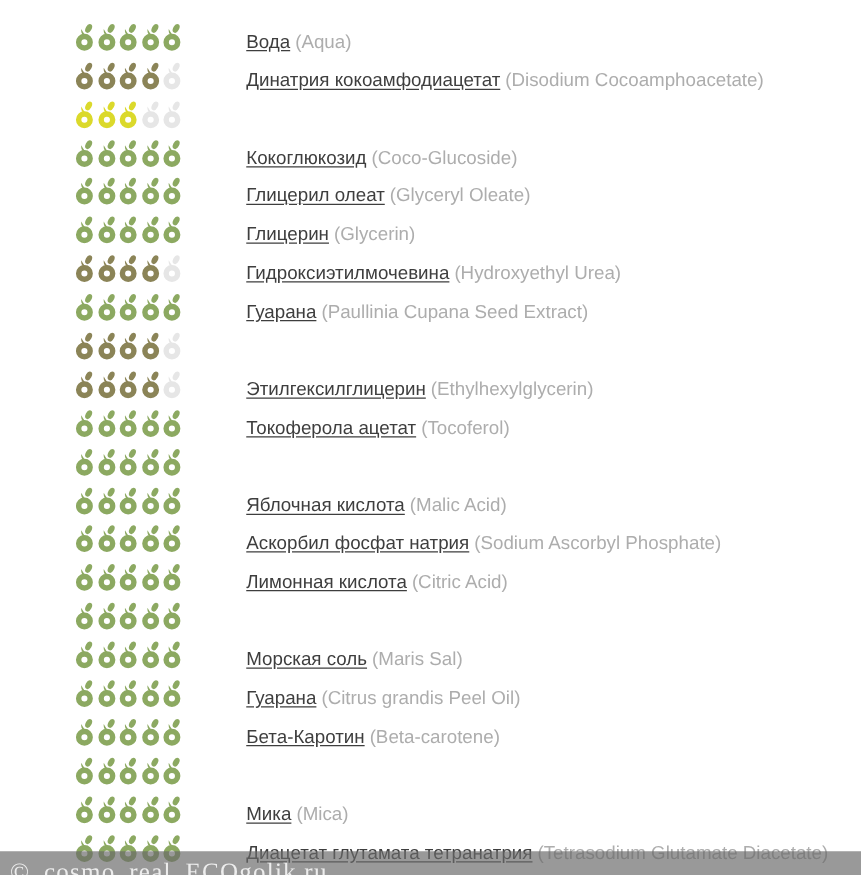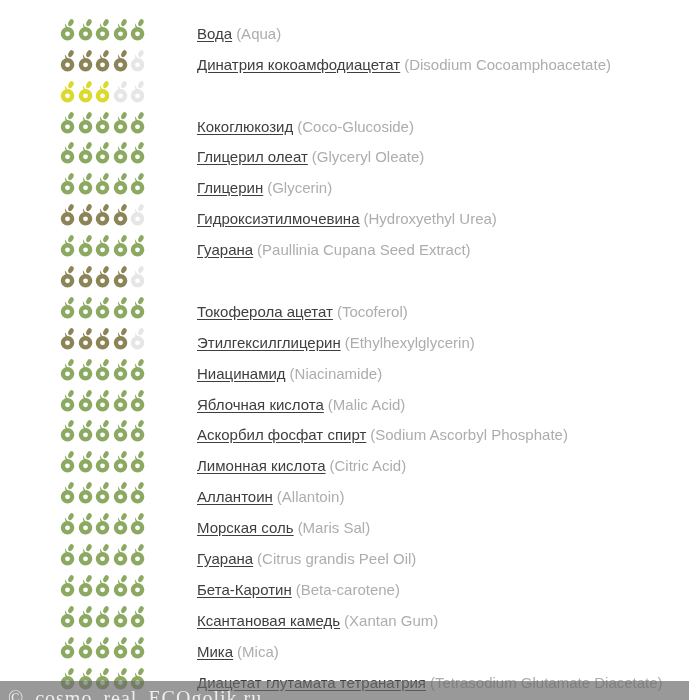--- a/index.html
+++ b/index.html
@@ -339,20 +339,50 @@
           </svg>
           <svg viewBox="0 0 17 24" width="16" height="23" style="color: rgb(230, 230, 230);">
             <circle cx="8" cy="16.6" r="4.9" fill="none" stroke="currentColor" stroke-width="4.6"></circle>
             <ellipse cx="11.6" cy="4.8" rx="2.5" ry="4.0" transform="rotate(28 11.6 4.8)" fill="currentColor"></ellipse>
             <path d="M6.9 10.6 C5.6 9.2 5.0 7.4 5.3 5.3 C6.3 7.2 7.3 8.8 8.4 10.1 Z" fill="currentColor"></path>
           </svg>
         </div>
       </div>
       <div class="row">
         <div class="rating">
+          <svg viewBox="0 0 17 24" width="16" height="23" style="color: rgb(139, 132, 87);">
+            <circle cx="8" cy="16.6" r="4.9" fill="none" stroke="currentColor" stroke-width="4.6"></circle>
+            <ellipse cx="11.6" cy="4.8" rx="2.5" ry="4.0" transform="rotate(28 11.6 4.8)" fill="currentColor"></ellipse>
+            <path d="M6.9 10.6 C5.6 9.2 5.0 7.4 5.3 5.3 C6.3 7.2 7.3 8.8 8.4 10.1 Z" fill="currentColor"></path>
+          </svg>
+          <svg viewBox="0 0 17 24" width="16" height="23" style="color: rgb(139, 132, 87);">
+            <circle cx="8" cy="16.6" r="4.9" fill="none" stroke="currentColor" stroke-width="4.6"></circle>
+            <ellipse cx="11.6" cy="4.8" rx="2.5" ry="4.0" transform="rotate(28 11.6 4.8)" fill="currentColor"></ellipse>
+            <path d="M6.9 10.6 C5.6 9.2 5.0 7.4 5.3 5.3 C6.3 7.2 7.3 8.8 8.4 10.1 Z" fill="currentColor"></path>
+          </svg>
+          <svg viewBox="0 0 17 24" width="16" height="23" style="color: rgb(139, 132, 87);">
+            <circle cx="8" cy="16.6" r="4.9" fill="none" stroke="currentColor" stroke-width="4.6"></circle>
+            <ellipse cx="11.6" cy="4.8" rx="2.5" ry="4.0" transform="rotate(28 11.6 4.8)" fill="currentColor"></ellipse>
+            <path d="M6.9 10.6 C5.6 9.2 5.0 7.4 5.3 5.3 C6.3 7.2 7.3 8.8 8.4 10.1 Z" fill="currentColor"></path>
+          </svg>
+          <svg viewBox="0 0 17 24" width="16" height="23" style="color: rgb(139, 132, 87);">
+            <circle cx="8" cy="16.6" r="4.9" fill="none" stroke="currentColor" stroke-width="4.6"></circle>
+            <ellipse cx="11.6" cy="4.8" rx="2.5" ry="4.0" transform="rotate(28 11.6 4.8)" fill="currentColor"></ellipse>
+            <path d="M6.9 10.6 C5.6 9.2 5.0 7.4 5.3 5.3 C6.3 7.2 7.3 8.8 8.4 10.1 Z" fill="currentColor"></path>
+          </svg>
+          <svg viewBox="0 0 17 24" width="16" height="23" style="color: rgb(230, 230, 230);">
+            <circle cx="8" cy="16.6" r="4.9" fill="none" stroke="currentColor" stroke-width="4.6"></circle>
+            <ellipse cx="11.6" cy="4.8" rx="2.5" ry="4.0" transform="rotate(28 11.6 4.8)" fill="currentColor"></ellipse>
+            <path d="M6.9 10.6 C5.6 9.2 5.0 7.4 5.3 5.3 C6.3 7.2 7.3 8.8 8.4 10.1 Z" fill="currentColor"></path>
+          </svg>
+        </div>
+        <div class="label"><a class="ru">Этилгексилглицерин</a><span class="en">(Ethylhexylglycerin)</span></div>
+      </div>
+      <div class="row">
+        <div class="rating">
           <svg viewBox="0 0 17 24" width="16" height="23" style="color: rgb(140, 169, 97);">
             <circle cx="8" cy="16.6" r="4.9" fill="none" stroke="currentColor" stroke-width="4.6"></circle>
             <ellipse cx="11.6" cy="4.8" rx="2.5" ry="4.0" transform="rotate(28 11.6 4.8)" fill="currentColor"></ellipse>
             <path d="M6.9 10.6 C5.6 9.2 5.0 7.4 5.3 5.3 C6.3 7.2 7.3 8.8 8.4 10.1 Z" fill="currentColor"></path>
           </svg>
           <svg viewBox="0 0 17 24" width="16" height="23" style="color: rgb(140, 169, 97);">
             <circle cx="8" cy="16.6" r="4.9" fill="none" stroke="currentColor" stroke-width="4.6"></circle>
             <ellipse cx="11.6" cy="4.8" rx="2.5" ry="4.0" transform="rotate(28 11.6 4.8)" fill="currentColor"></ellipse>
             <path d="M6.9 10.6 C5.6 9.2 5.0 7.4 5.3 5.3 C6.3 7.2 7.3 8.8 8.4 10.1 Z" fill="currentColor"></path>
           </svg>
@@ -369,77 +399,46 @@
           <svg viewBox="0 0 17 24" width="16" height="23" style="color: rgb(140, 169, 97);">
             <circle cx="8" cy="16.6" r="4.9" fill="none" stroke="currentColor" stroke-width="4.6"></circle>
             <ellipse cx="11.6" cy="4.8" rx="2.5" ry="4.0" transform="rotate(28 11.6 4.8)" fill="currentColor"></ellipse>
             <path d="M6.9 10.6 C5.6 9.2 5.0 7.4 5.3 5.3 C6.3 7.2 7.3 8.8 8.4 10.1 Z" fill="currentColor"></path>
           </svg>
         </div>
         <div class="label"><a class="ru">Токоферола ацетат</a><span class="en">(Tocoferol)</span></div>
       </div>
       <div class="row">
         <div class="rating">
-          <svg viewBox="0 0 17 24" width="16" height="23" style="color: rgb(139, 132, 87);">
-            <circle cx="8" cy="16.6" r="4.9" fill="none" stroke="currentColor" stroke-width="4.6"></circle>
-            <ellipse cx="11.6" cy="4.8" rx="2.5" ry="4.0" transform="rotate(28 11.6 4.8)" fill="currentColor"></ellipse>
-            <path d="M6.9 10.6 C5.6 9.2 5.0 7.4 5.3 5.3 C6.3 7.2 7.3 8.8 8.4 10.1 Z" fill="currentColor"></path>
-          </svg>
-          <svg viewBox="0 0 17 24" width="16" height="23" style="color: rgb(139, 132, 87);">
-            <circle cx="8" cy="16.6" r="4.9" fill="none" stroke="currentColor" stroke-width="4.6"></circle>
-            <ellipse cx="11.6" cy="4.8" rx="2.5" ry="4.0" transform="rotate(28 11.6 4.8)" fill="currentColor"></ellipse>
-            <path d="M6.9 10.6 C5.6 9.2 5.0 7.4 5.3 5.3 C6.3 7.2 7.3 8.8 8.4 10.1 Z" fill="currentColor"></path>
-          </svg>
-          <svg viewBox="0 0 17 24" width="16" height="23" style="color: rgb(139, 132, 87);">
-            <circle cx="8" cy="16.6" r="4.9" fill="none" stroke="currentColor" stroke-width="4.6"></circle>
-            <ellipse cx="11.6" cy="4.8" rx="2.5" ry="4.0" transform="rotate(28 11.6 4.8)" fill="currentColor"></ellipse>
-            <path d="M6.9 10.6 C5.6 9.2 5.0 7.4 5.3 5.3 C6.3 7.2 7.3 8.8 8.4 10.1 Z" fill="currentColor"></path>
-          </svg>
-          <svg viewBox="0 0 17 24" width="16" height="23" style="color: rgb(139, 132, 87);">
-            <circle cx="8" cy="16.6" r="4.9" fill="none" stroke="currentColor" stroke-width="4.6"></circle>
-            <ellipse cx="11.6" cy="4.8" rx="2.5" ry="4.0" transform="rotate(28 11.6 4.8)" fill="currentColor"></ellipse>
-            <path d="M6.9 10.6 C5.6 9.2 5.0 7.4 5.3 5.3 C6.3 7.2 7.3 8.8 8.4 10.1 Z" fill="currentColor"></path>
-          </svg>
-          <svg viewBox="0 0 17 24" width="16" height="23" style="color: rgb(230, 230, 230);">
-            <circle cx="8" cy="16.6" r="4.9" fill="none" stroke="currentColor" stroke-width="4.6"></circle>
-            <ellipse cx="11.6" cy="4.8" rx="2.5" ry="4.0" transform="rotate(28 11.6 4.8)" fill="currentColor"></ellipse>
-            <path d="M6.9 10.6 C5.6 9.2 5.0 7.4 5.3 5.3 C6.3 7.2 7.3 8.8 8.4 10.1 Z" fill="currentColor"></path>
-          </svg>
-        </div>
-        <div class="label"><a class="ru">Этилгексилглицерин</a><span class="en">(Ethylhexylglycerin)</span></div>
-      </div>
-      <div class="row">
-        <div class="rating">
-          <svg viewBox="0 0 17 24" width="16" height="23" style="color: rgb(140, 169, 97);">
-            <circle cx="8" cy="16.6" r="4.9" fill="none" stroke="currentColor" stroke-width="4.6"></circle>
-            <ellipse cx="11.6" cy="4.8" rx="2.5" ry="4.0" transform="rotate(28 11.6 4.8)" fill="currentColor"></ellipse>
-            <path d="M6.9 10.6 C5.6 9.2 5.0 7.4 5.3 5.3 C6.3 7.2 7.3 8.8 8.4 10.1 Z" fill="currentColor"></path>
-          </svg>
-          <svg viewBox="0 0 17 24" width="16" height="23" style="color: rgb(140, 169, 97);">
-            <circle cx="8" cy="16.6" r="4.9" fill="none" stroke="currentColor" stroke-width="4.6"></circle>
-            <ellipse cx="11.6" cy="4.8" rx="2.5" ry="4.0" transform="rotate(28 11.6 4.8)" fill="currentColor"></ellipse>
-            <path d="M6.9 10.6 C5.6 9.2 5.0 7.4 5.3 5.3 C6.3 7.2 7.3 8.8 8.4 10.1 Z" fill="currentColor"></path>
-          </svg>
-          <svg viewBox="0 0 17 24" width="16" height="23" style="color: rgb(140, 169, 97);">
-            <circle cx="8" cy="16.6" r="4.9" fill="none" stroke="currentColor" stroke-width="4.6"></circle>
-            <ellipse cx="11.6" cy="4.8" rx="2.5" ry="4.0" transform="rotate(28 11.6 4.8)" fill="currentColor"></ellipse>
-            <path d="M6.9 10.6 C5.6 9.2 5.0 7.4 5.3 5.3 C6.3 7.2 7.3 8.8 8.4 10.1 Z" fill="currentColor"></path>
-          </svg>
-          <svg viewBox="0 0 17 24" width="16" height="23" style="color: rgb(140, 169, 97);">
-            <circle cx="8" cy="16.6" r="4.9" fill="none" stroke="currentColor" stroke-width="4.6"></circle>
-            <ellipse cx="11.6" cy="4.8" rx="2.5" ry="4.0" transform="rotate(28 11.6 4.8)" fill="currentColor"></ellipse>
-            <path d="M6.9 10.6 C5.6 9.2 5.0 7.4 5.3 5.3 C6.3 7.2 7.3 8.8 8.4 10.1 Z" fill="currentColor"></path>
-          </svg>
-          <svg viewBox="0 0 17 24" width="16" height="23" style="color: rgb(140, 169, 97);">
-            <circle cx="8" cy="16.6" r="4.9" fill="none" stroke="currentColor" stroke-width="4.6"></circle>
-            <ellipse cx="11.6" cy="4.8" rx="2.5" ry="4.0" transform="rotate(28 11.6 4.8)" fill="currentColor"></ellipse>
-            <path d="M6.9 10.6 C5.6 9.2 5.0 7.4 5.3 5.3 C6.3 7.2 7.3 8.8 8.4 10.1 Z" fill="currentColor"></path>
-          </svg>
-        </div>
-        <div class="label"><a class="ru">Ниацинамид</a><span class="en">(Niacinamide)</span></div>
+          <svg viewBox="0 0 17 24" width="16" height="23" style="color: rgb(140, 169, 97);">
+            <circle cx="8" cy="16.6" r="4.9" fill="none" stroke="currentColor" stroke-width="4.6"></circle>
+            <ellipse cx="11.6" cy="4.8" rx="2.5" ry="4.0" transform="rotate(28 11.6 4.8)" fill="currentColor"></ellipse>
+            <path d="M6.9 10.6 C5.6 9.2 5.0 7.4 5.3 5.3 C6.3 7.2 7.3 8.8 8.4 10.1 Z" fill="currentColor"></path>
+          </svg>
+          <svg viewBox="0 0 17 24" width="16" height="23" style="color: rgb(140, 169, 97);">
+            <circle cx="8" cy="16.6" r="4.9" fill="none" stroke="currentColor" stroke-width="4.6"></circle>
+            <ellipse cx="11.6" cy="4.8" rx="2.5" ry="4.0" transform="rotate(28 11.6 4.8)" fill="currentColor"></ellipse>
+            <path d="M6.9 10.6 C5.6 9.2 5.0 7.4 5.3 5.3 C6.3 7.2 7.3 8.8 8.4 10.1 Z" fill="currentColor"></path>
+          </svg>
+          <svg viewBox="0 0 17 24" width="16" height="23" style="color: rgb(140, 169, 97);">
+            <circle cx="8" cy="16.6" r="4.9" fill="none" stroke="currentColor" stroke-width="4.6"></circle>
+            <ellipse cx="11.6" cy="4.8" rx="2.5" ry="4.0" transform="rotate(28 11.6 4.8)" fill="currentColor"></ellipse>
+            <path d="M6.9 10.6 C5.6 9.2 5.0 7.4 5.3 5.3 C6.3 7.2 7.3 8.8 8.4 10.1 Z" fill="currentColor"></path>
+          </svg>
+          <svg viewBox="0 0 17 24" width="16" height="23" style="color: rgb(140, 169, 97);">
+            <circle cx="8" cy="16.6" r="4.9" fill="none" stroke="currentColor" stroke-width="4.6"></circle>
+            <ellipse cx="11.6" cy="4.8" rx="2.5" ry="4.0" transform="rotate(28 11.6 4.8)" fill="currentColor"></ellipse>
+            <path d="M6.9 10.6 C5.6 9.2 5.0 7.4 5.3 5.3 C6.3 7.2 7.3 8.8 8.4 10.1 Z" fill="currentColor"></path>
+          </svg>
+          <svg viewBox="0 0 17 24" width="16" height="23" style="color: rgb(140, 169, 97);">
+            <circle cx="8" cy="16.6" r="4.9" fill="none" stroke="currentColor" stroke-width="4.6"></circle>
+            <ellipse cx="11.6" cy="4.8" rx="2.5" ry="4.0" transform="rotate(28 11.6 4.8)" fill="currentColor"></ellipse>
+            <path d="M6.9 10.6 C5.6 9.2 5.0 7.4 5.3 5.3 C6.3 7.2 7.3 8.8 8.4 10.1 Z" fill="currentColor"></path>
+          </svg>
+        </div>
       </div>
       <div class="row">
         <div class="rating">
           <svg viewBox="0 0 17 24" width="16" height="23" style="color: rgb(140, 169, 97);">
             <circle cx="8" cy="16.6" r="4.9" fill="none" stroke="currentColor" stroke-width="4.6"></circle>
             <ellipse cx="11.6" cy="4.8" rx="2.5" ry="4.0" transform="rotate(28 11.6 4.8)" fill="currentColor"></ellipse>
             <path d="M6.9 10.6 C5.6 9.2 5.0 7.4 5.3 5.3 C6.3 7.2 7.3 8.8 8.4 10.1 Z" fill="currentColor"></path>
           </svg>
           <svg viewBox="0 0 17 24" width="16" height="23" style="color: rgb(140, 169, 97);">
             <circle cx="8" cy="16.6" r="4.9" fill="none" stroke="currentColor" stroke-width="4.6"></circle>
@@ -485,21 +484,21 @@
             <circle cx="8" cy="16.6" r="4.9" fill="none" stroke="currentColor" stroke-width="4.6"></circle>
             <ellipse cx="11.6" cy="4.8" rx="2.5" ry="4.0" transform="rotate(28 11.6 4.8)" fill="currentColor"></ellipse>
             <path d="M6.9 10.6 C5.6 9.2 5.0 7.4 5.3 5.3 C6.3 7.2 7.3 8.8 8.4 10.1 Z" fill="currentColor"></path>
           </svg>
           <svg viewBox="0 0 17 24" width="16" height="23" style="color: rgb(140, 169, 97);">
             <circle cx="8" cy="16.6" r="4.9" fill="none" stroke="currentColor" stroke-width="4.6"></circle>
             <ellipse cx="11.6" cy="4.8" rx="2.5" ry="4.0" transform="rotate(28 11.6 4.8)" fill="currentColor"></ellipse>
             <path d="M6.9 10.6 C5.6 9.2 5.0 7.4 5.3 5.3 C6.3 7.2 7.3 8.8 8.4 10.1 Z" fill="currentColor"></path>
           </svg>
         </div>
-        <div class="label"><a class="ru">Аскорбил фосфат спирт</a><span class="en">(Sodium Ascorbyl Phosphate)</span></div>
+        <div class="label"><a class="ru">Аскорбил фосфат натрия</a><span class="en">(Sodium Ascorbyl Phosphate)</span></div>
       </div>
       <div class="row">
         <div class="rating">
           <svg viewBox="0 0 17 24" width="16" height="23" style="color: rgb(140, 169, 97);">
             <circle cx="8" cy="16.6" r="4.9" fill="none" stroke="currentColor" stroke-width="4.6"></circle>
             <ellipse cx="11.6" cy="4.8" rx="2.5" ry="4.0" transform="rotate(28 11.6 4.8)" fill="currentColor"></ellipse>
             <path d="M6.9 10.6 C5.6 9.2 5.0 7.4 5.3 5.3 C6.3 7.2 7.3 8.8 8.4 10.1 Z" fill="currentColor"></path>
           </svg>
           <svg viewBox="0 0 17 24" width="16" height="23" style="color: rgb(140, 169, 97);">
             <circle cx="8" cy="16.6" r="4.9" fill="none" stroke="currentColor" stroke-width="4.6"></circle>
@@ -545,21 +544,20 @@
             <circle cx="8" cy="16.6" r="4.9" fill="none" stroke="currentColor" stroke-width="4.6"></circle>
             <ellipse cx="11.6" cy="4.8" rx="2.5" ry="4.0" transform="rotate(28 11.6 4.8)" fill="currentColor"></ellipse>
             <path d="M6.9 10.6 C5.6 9.2 5.0 7.4 5.3 5.3 C6.3 7.2 7.3 8.8 8.4 10.1 Z" fill="currentColor"></path>
           </svg>
           <svg viewBox="0 0 17 24" width="16" height="23" style="color: rgb(140, 169, 97);">
             <circle cx="8" cy="16.6" r="4.9" fill="none" stroke="currentColor" stroke-width="4.6"></circle>
             <ellipse cx="11.6" cy="4.8" rx="2.5" ry="4.0" transform="rotate(28 11.6 4.8)" fill="currentColor"></ellipse>
             <path d="M6.9 10.6 C5.6 9.2 5.0 7.4 5.3 5.3 C6.3 7.2 7.3 8.8 8.4 10.1 Z" fill="currentColor"></path>
           </svg>
         </div>
-        <div class="label"><a class="ru">Аллантоин</a><span class="en">(Allantoin)</span></div>
       </div>
       <div class="row">
         <div class="rating">
           <svg viewBox="0 0 17 24" width="16" height="23" style="color: rgb(140, 169, 97);">
             <circle cx="8" cy="16.6" r="4.9" fill="none" stroke="currentColor" stroke-width="4.6"></circle>
             <ellipse cx="11.6" cy="4.8" rx="2.5" ry="4.0" transform="rotate(28 11.6 4.8)" fill="currentColor"></ellipse>
             <path d="M6.9 10.6 C5.6 9.2 5.0 7.4 5.3 5.3 C6.3 7.2 7.3 8.8 8.4 10.1 Z" fill="currentColor"></path>
           </svg>
           <svg viewBox="0 0 17 24" width="16" height="23" style="color: rgb(140, 169, 97);">
             <circle cx="8" cy="16.6" r="4.9" fill="none" stroke="currentColor" stroke-width="4.6"></circle>
@@ -665,21 +663,20 @@
             <circle cx="8" cy="16.6" r="4.9" fill="none" stroke="currentColor" stroke-width="4.6"></circle>
             <ellipse cx="11.6" cy="4.8" rx="2.5" ry="4.0" transform="rotate(28 11.6 4.8)" fill="currentColor"></ellipse>
             <path d="M6.9 10.6 C5.6 9.2 5.0 7.4 5.3 5.3 C6.3 7.2 7.3 8.8 8.4 10.1 Z" fill="currentColor"></path>
           </svg>
           <svg viewBox="0 0 17 24" width="16" height="23" style="color: rgb(140, 169, 97);">
             <circle cx="8" cy="16.6" r="4.9" fill="none" stroke="currentColor" stroke-width="4.6"></circle>
             <ellipse cx="11.6" cy="4.8" rx="2.5" ry="4.0" transform="rotate(28 11.6 4.8)" fill="currentColor"></ellipse>
             <path d="M6.9 10.6 C5.6 9.2 5.0 7.4 5.3 5.3 C6.3 7.2 7.3 8.8 8.4 10.1 Z" fill="currentColor"></path>
           </svg>
         </div>
-        <div class="label"><a class="ru">Ксантановая камедь</a><span class="en">(Xantan Gum)</span></div>
       </div>
       <div class="row">
         <div class="rating">
           <svg viewBox="0 0 17 24" width="16" height="23" style="color: rgb(140, 169, 97);">
             <circle cx="8" cy="16.6" r="4.9" fill="none" stroke="currentColor" stroke-width="4.6"></circle>
             <ellipse cx="11.6" cy="4.8" rx="2.5" ry="4.0" transform="rotate(28 11.6 4.8)" fill="currentColor"></ellipse>
             <path d="M6.9 10.6 C5.6 9.2 5.0 7.4 5.3 5.3 C6.3 7.2 7.3 8.8 8.4 10.1 Z" fill="currentColor"></path>
           </svg>
           <svg viewBox="0 0 17 24" width="16" height="23" style="color: rgb(140, 169, 97);">
             <circle cx="8" cy="16.6" r="4.9" fill="none" stroke="currentColor" stroke-width="4.6"></circle>

